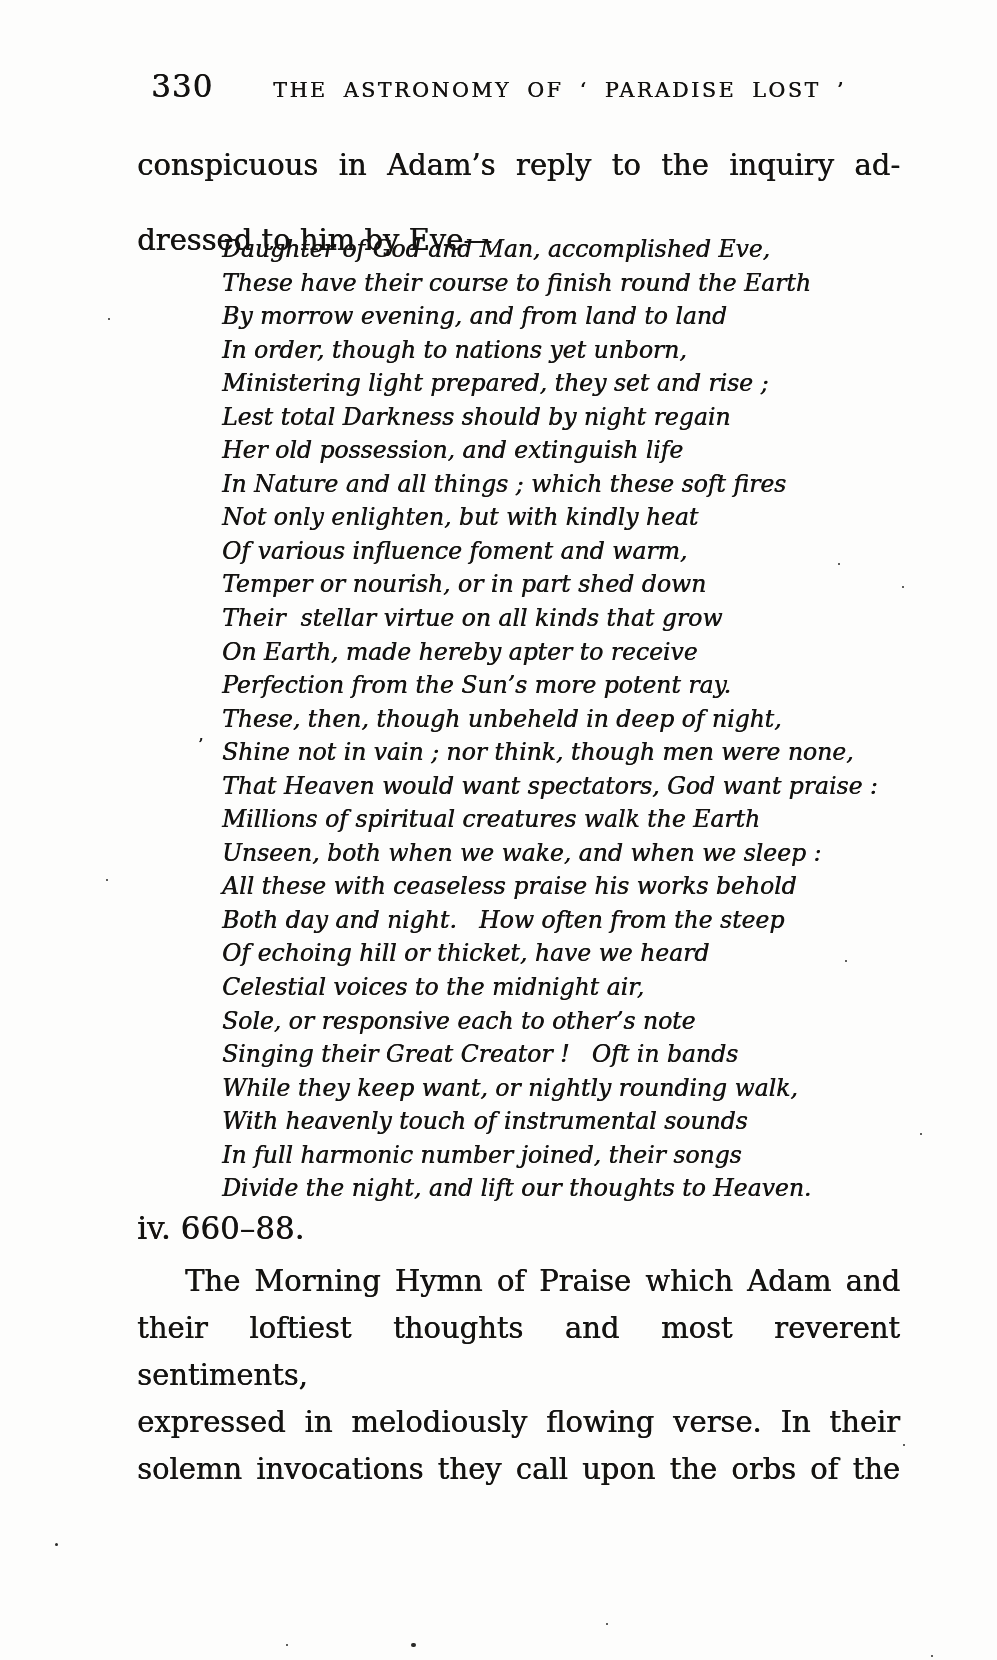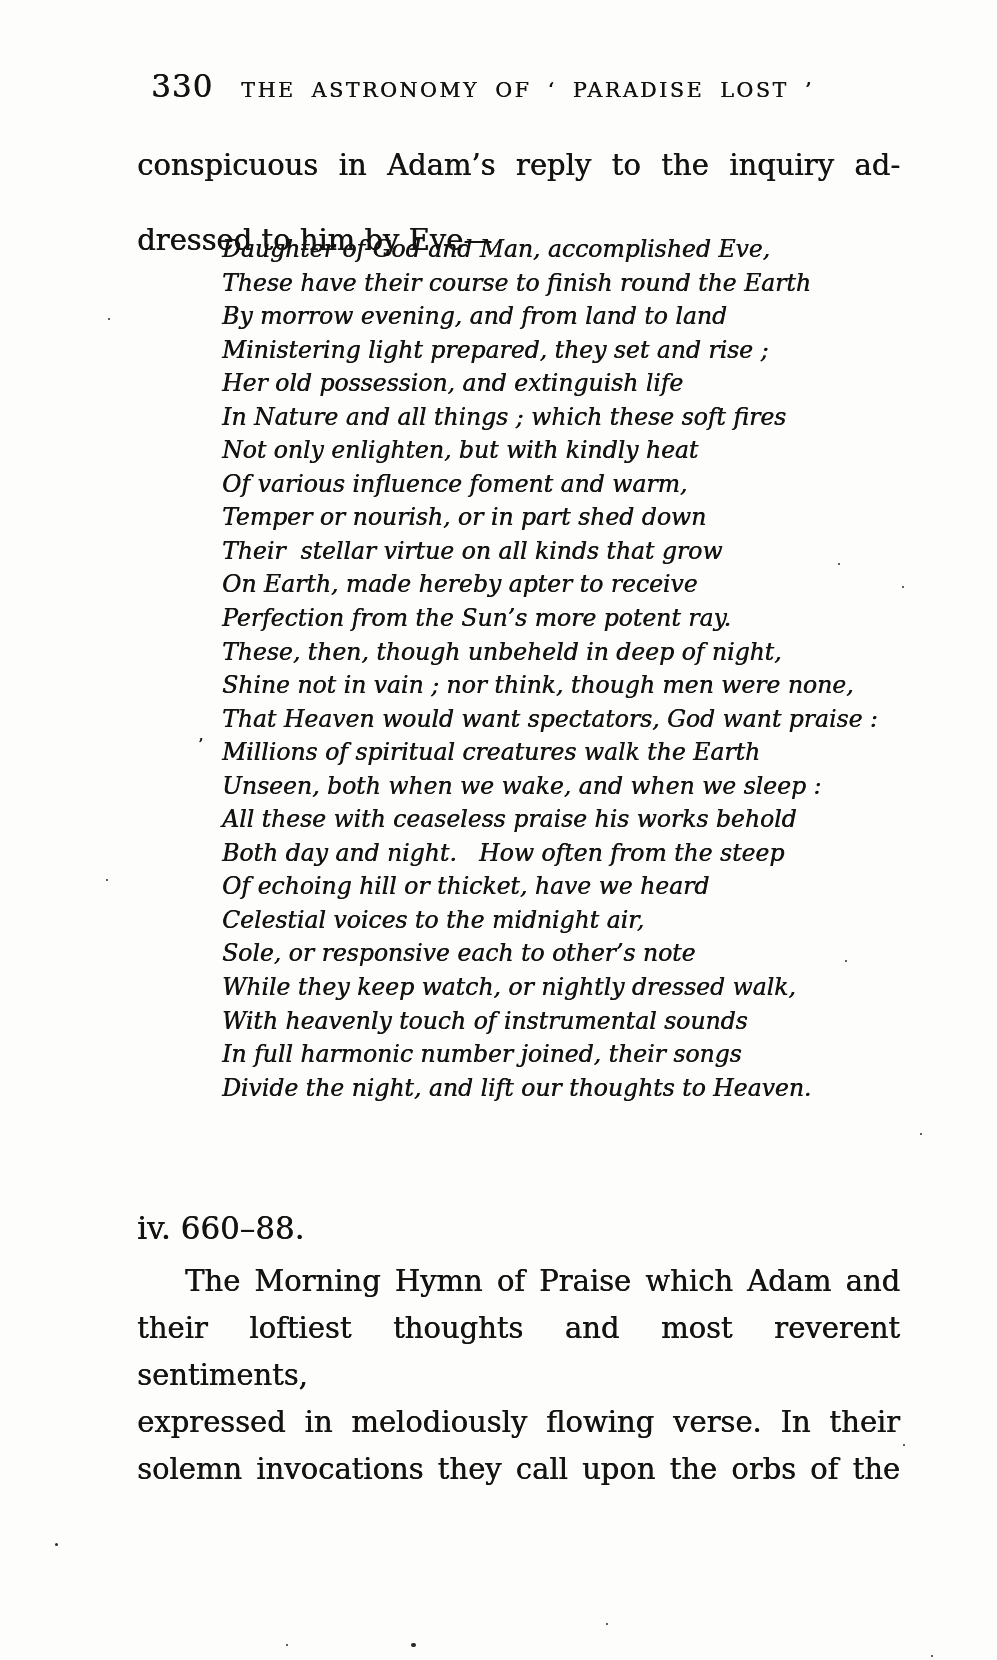--- a/index.html
+++ b/index.html
@@ -13,20 +13,21 @@
     color: #141311;
   }
   
   .ink { text-shadow: 0.45px 0.2px 0 currentColor; }
 
   .running-header {
     position: absolute;
     top: 68px; left: 137px; width: 763px;
     display: flex;
     align-items: baseline;
+    gap: 32px;
   }
   .page-number {
     font-size: 31px;
     letter-spacing: 1px;
     margin-left: 14px;
   }
   .running-title {
     font-size: 20.5px;
     letter-spacing: 2.6px;
     word-spacing: 7px;
@@ -89,40 +90,43 @@
 
   <div class="para para-1">
     <div class="j-line">conspicuous in Adam’s reply to the inquiry ad-</div>
     <div class="l-line">dressed to him by Eve—</div>
   </div>
 
   <div class="poem">
     <div class="poem-line">Daughter of God and Man, accomplished Eve,</div>
     <div class="poem-line">These have their course to finish round the Earth</div>
     <div class="poem-line">By morrow evening, and from land to land</div>
+    <div class="poem-line">In order, though to nations yet unborn,</div>
     <div class="poem-line">Ministering light prepared, they set and rise ;</div>
+    <div class="poem-line">Lest total Darkness should by night regain</div>
     <div class="poem-line">Her old possession, and extinguish life</div>
     <div class="poem-line">In Nature and all things ; which these soft fires</div>
     <div class="poem-line">Not only enlighten, but with kindly heat</div>
     <div class="poem-line">Of various influence foment and warm,</div>
     <div class="poem-line">Temper or nourish, or in part shed down</div>
     <div class="poem-line">Their  stellar virtue on all kinds that grow</div>
     <div class="poem-line">On Earth, made hereby apter to receive</div>
     <div class="poem-line">Perfection from the Sun’s more potent ray.</div>
     <div class="poem-line">These, then, though unbeheld in deep of night,</div>
     <div class="poem-line">Shine not in vain ; nor think, though men were none,</div>
     <div class="poem-line">That Heaven would want spectators, God want praise :</div>
     <div class="poem-line">Millions of spiritual creatures walk the Earth</div>
     <div class="poem-line">Unseen, both when we wake, and when we sleep :</div>
     <div class="poem-line">All these with ceaseless praise his works behold</div>
     <div class="poem-line">Both day and night.   How often from the steep</div>
     <div class="poem-line">Of echoing hill or thicket, have we heard</div>
     <div class="poem-line">Celestial voices to the midnight air,</div>
     <div class="poem-line">Sole, or responsive each to other’s note</div>
-    <div class="poem-line">While they keep watch, or nightly dressed walk,</div>
+    <div class="poem-line">Singing their Great Creator !   Oft in bands</div>
+    <div class="poem-line">While they keep want, or nightly rounding walk,</div>
     <div class="poem-line">With heavenly touch of instrumental sounds</div>
     <div class="poem-line">In full harmonic number joined, their songs</div>
     <div class="poem-line">Divide the night, and lift our thoughts to Heaven.</div>
   </div>
 
   <div class="attribution">iv. 660–88.</div>
 
   <div class="para para-2">
     <div class="j-line indent-line">The Morning Hymn of Praise which Adam and</div>
     <div class="j-line">their loftiest thoughts and most reverent sentiments,</div>

